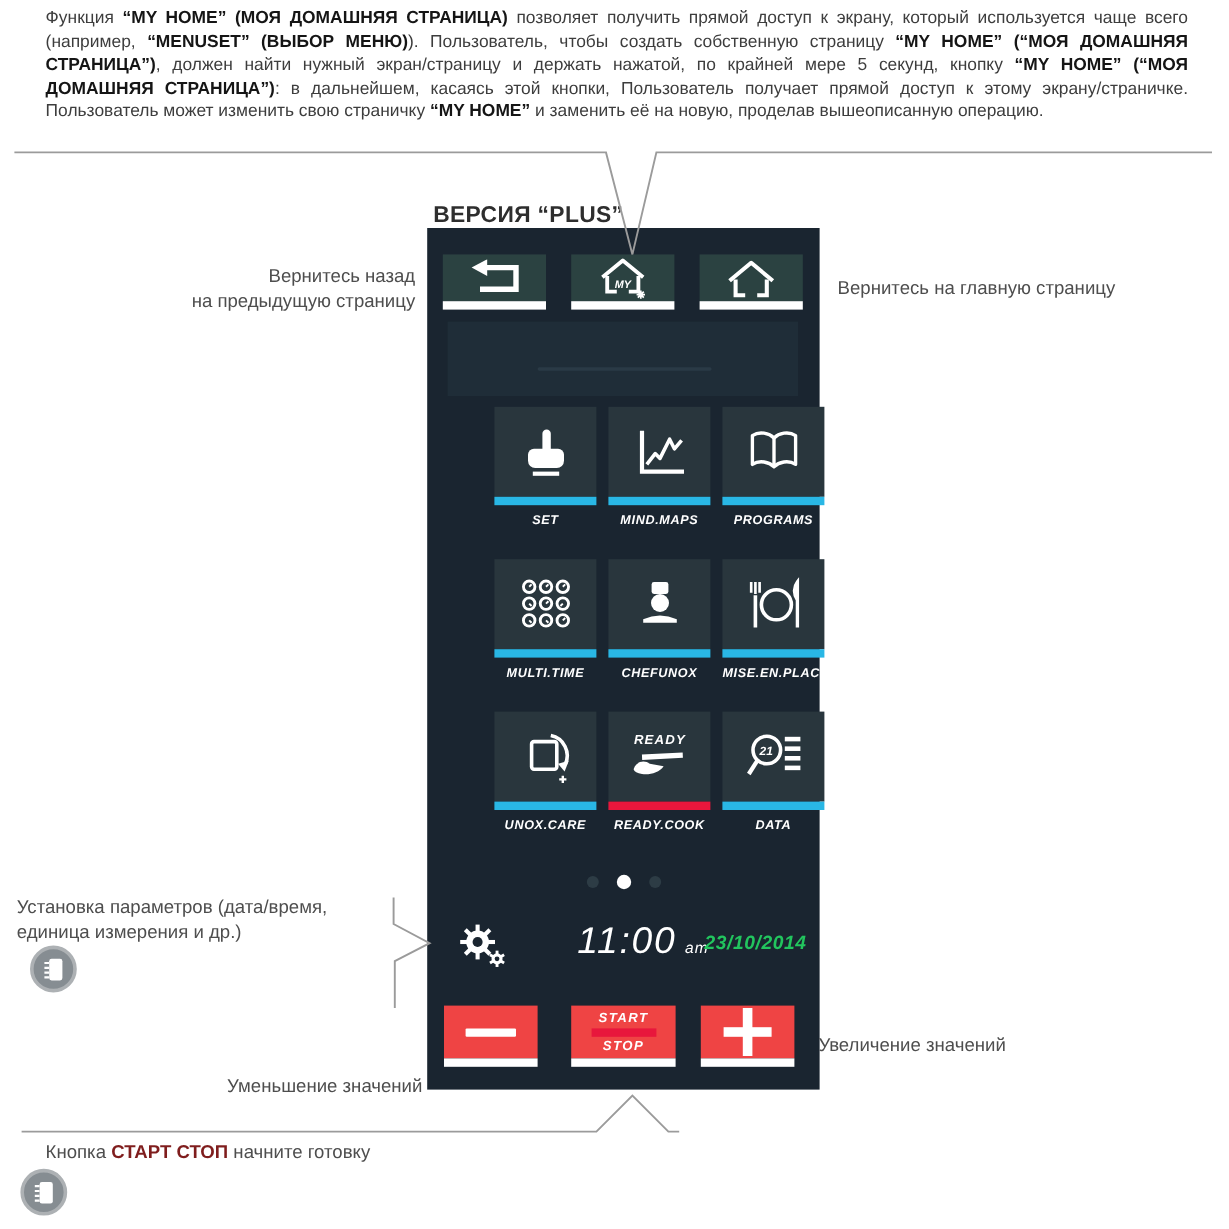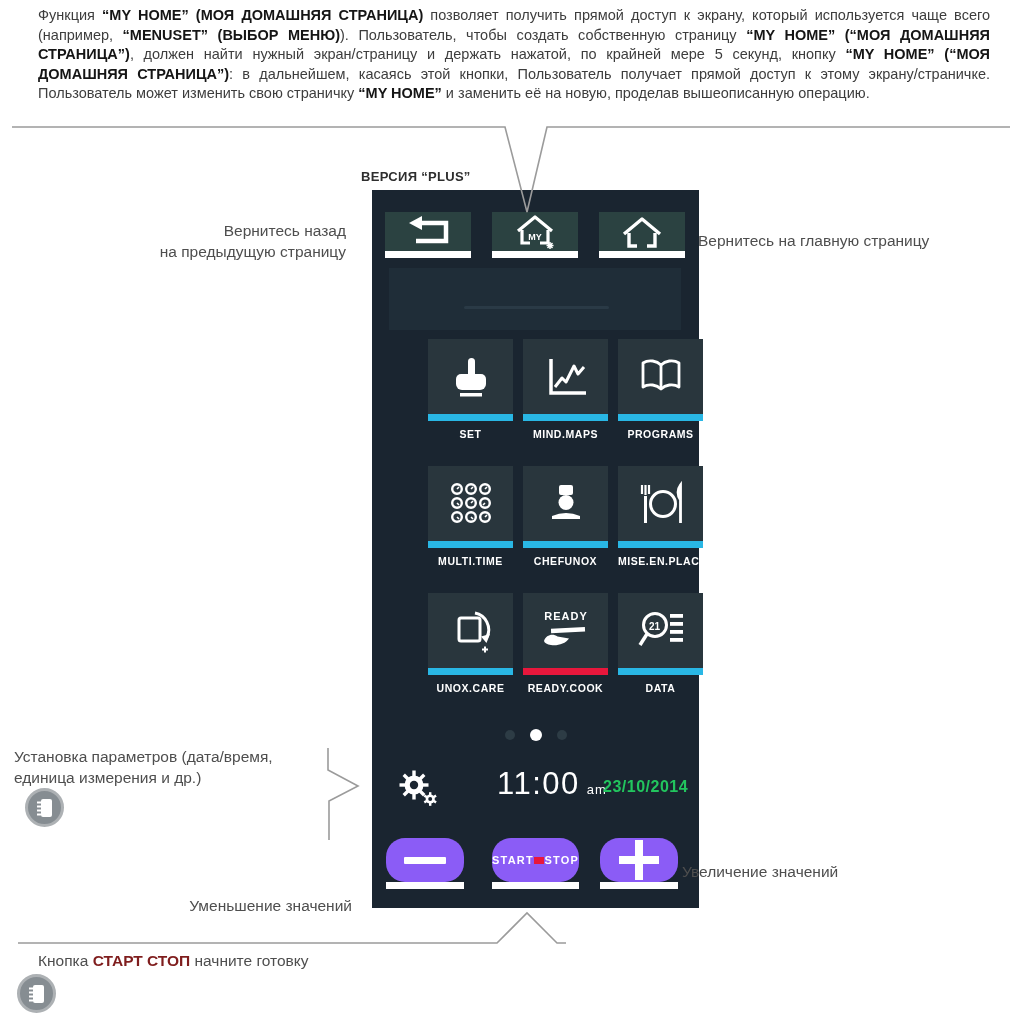--- a/index.html
+++ b/index.html
@@ -10,26 +10,26 @@
   .intro{position:absolute;left:38px;top:6px;width:952px;margin:0;
          font-size:14.5px;line-height:19.5px;color:#3d3d3d;
          text-align:justify;text-align-last:left;}
   .intro .b{font-weight:bold;color:#151515;}
 
   
   .callouts{position:absolute;left:0;top:0;z-index:6;pointer-events:none;}
   .cl{fill:none;stroke:#9b9b9b;stroke-width:1.6px;}
 
   
-  .version{position:absolute;left:361px;top:169px;font-size:13px;font-weight:bold;
+  .version{position:absolute;left:361px;top:169px;font-size:19px;font-weight:bold;
            color:#2e2e2e;letter-spacing:0.3px;}
 
   
-  .panel{position:absolute;left:372px;top:190px;width:327px;height:718px;
-         background:#1a2530;}
+  .panel{position:absolute;left:356px;top:190px;width:327px;height:718px;
+         background:#1a2530;font-style:italic;}
   .nav-btn{position:absolute;width:86px;}
   .nav-btn .face{height:39px;background:#2b4241;display:flex;align-items:center;justify-content:center;}
   .nav-btn .wbar{height:7px;background:#ffffff;}
 
   .ghost{position:absolute;left:17px;top:78px;width:292px;height:62px;background:#1f2d38;}
   .ghost-dash{position:absolute;left:75px;top:38px;width:145px;height:3px;background:#2a3a46;border-radius:2px;}
 
   .tile{position:absolute;width:85px;margin-left:31px;}
   .tile .face{height:75px;background:#29363d;display:flex;align-items:center;justify-content:center;}
   .tile .bar{height:7px;}
@@ -44,22 +44,22 @@
   .dot.active{width:12px;height:12px;background:#ffffff;}
 
   .gear{position:absolute;left:25px;top:578px;}
   .timewrap{position:absolute;left:125px;top:576px;color:#fff;white-space:nowrap;}
   .time{font-size:31px;letter-spacing:1.5px;}
   .ampm{font-size:13px;margin-left:7px;letter-spacing:1px;}
   .date{position:absolute;left:231px;top:588px;color:#22c55e;font-size:16px;font-weight:bold;
         letter-spacing:0.5px;}
 
   .ctl{position:absolute;}
-  .ctl .face{height:44px;background:#8b5cf6;display:flex;align-items:center;justify-content:center;
-             flex-direction:row;border-radius:19px;}
+  .ctl .face{height:44px;background:#ef4444;display:flex;align-items:center;justify-content:center;
+             flex-direction:column;}
   .ctl .wbar{height:7px;background:#ffffff;}
   .minus-glyph{width:42px;height:7px;background:#fff;border-radius:1px;}
   .plus-glyph{position:relative;width:40px;height:40px;}
   .plus-glyph::before{content:"";position:absolute;left:0;top:16px;width:40px;height:8px;background:#fff;}
   .plus-glyph::after{content:"";position:absolute;left:16px;top:0;width:8px;height:40px;background:#fff;}
   .ss-txt{color:#fff;font-size:11px;font-weight:bold;letter-spacing:1.2px;line-height:12px;}
   .ss-bar{width:54px;height:7px;background:#e8173c;margin:2px 0;}
 
   
   .note{position:absolute;color:#4e4e4e;font-size:15.5px;line-height:21px;margin:0;}

